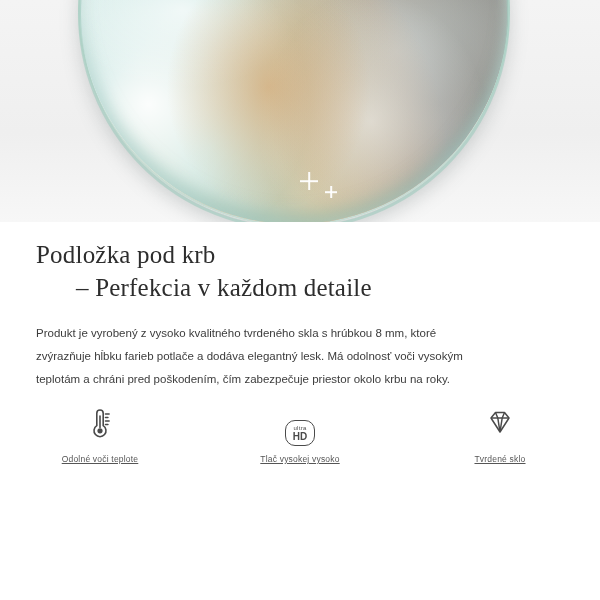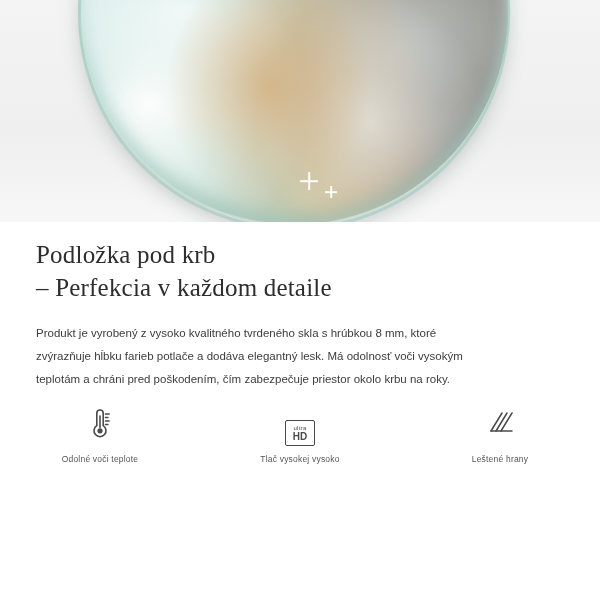--- a/index.html
+++ b/index.html
@@ -104,21 +104,21 @@
   .headline {
     margin: 0;
     padding: 16px 36px 0 36px;
     font-family: "Liberation Serif", serif;
     font-size: 25px;
     font-weight: 400;
     line-height: 1.32;
     color: #2d2d2d;
     letter-spacing: 0.2px;
   }
-  .headline .l2 { display: block; }
+  .headline .l2 { display: block; margin-left: 40px; }
   .body-copy {
     margin: 0;
     padding: 18px 36px 0 36px;
     font-size: 11.5px;
     line-height: 2.0;
     color: #3c3c3c;
     max-width: 560px;
   }
 
   
@@ -144,25 +144,26 @@
     align-items: center;
     justify-content: center;
     color: #4a4a4a;
   }
   .feature-label {
     margin-top: 8px;
     font-size: 8.5px;
     color: #555555;
     text-align: center;
     letter-spacing: 0.2px;
+    text-decoration: underline;
   }
   .ultrahd-box {
     width: 30px; height: 26px;
     border: 1.6px solid #4a4a4a;
-    border-radius: 2px;
+    border-radius: 10px;
     display: flex;
     flex-direction: column;
     align-items: center;
     justify-content: center;
     line-height: 1;
     margin-top: 20px;
   }
   .ultrahd-box .u1 { font-size: 6px; letter-spacing: .3px; color:#4a4a4a; }
   .ultrahd-box .u2 { font-size: 10px; font-weight: 700; color:#4a4a4a; margin-top:1px; }
 </style>
@@ -208,29 +209,29 @@
       <div class="feature-icon">
         <div class="ultrahd-box">
           <span class="u1">ultra</span>
           <span class="u2">HD</span>
         </div>
       </div>
       <div class="feature-label">Tlač vysokej vysoko</div>
     </div>
 
 
-
     <div class="feature">
       <div class="feature-icon">
-        <svg width="44" height="44" viewBox="0 0 44 44" fill="none" stroke="#4a4a4a" stroke-width="1.5" stroke-linecap="round">
-          <path d="M13 30 L24 12"></path>
-          <path d="M18 30 L29 12"></path>
-          <path d="M23 30 L34 12"></path>
-          <path d="M13 30 h21"></path>
+        <svg width="44" height="44" viewBox="0 0 44 44" fill="none" stroke="#4a4a4a" stroke-width="1.5" stroke-linejoin="round">
+          <path d="M13 17 L17.5 11.5 h9 L31 17 L22 31 z"></path>
+          <path d="M13 17 h18"></path>
+          <path d="M17.5 11.5 L19.8 17 L22 31"></path>
+          <path d="M26.5 11.5 L24.2 17 L22 31"></path>
         </svg>
       </div>
-      <div class="feature-label">Leštené hrany</div>
-    </div>
+      <div class="feature-label">Tvrdené sklo</div>
+    </div>
+
 
 
   </div>
 
 </div>
 
 </body></html>

